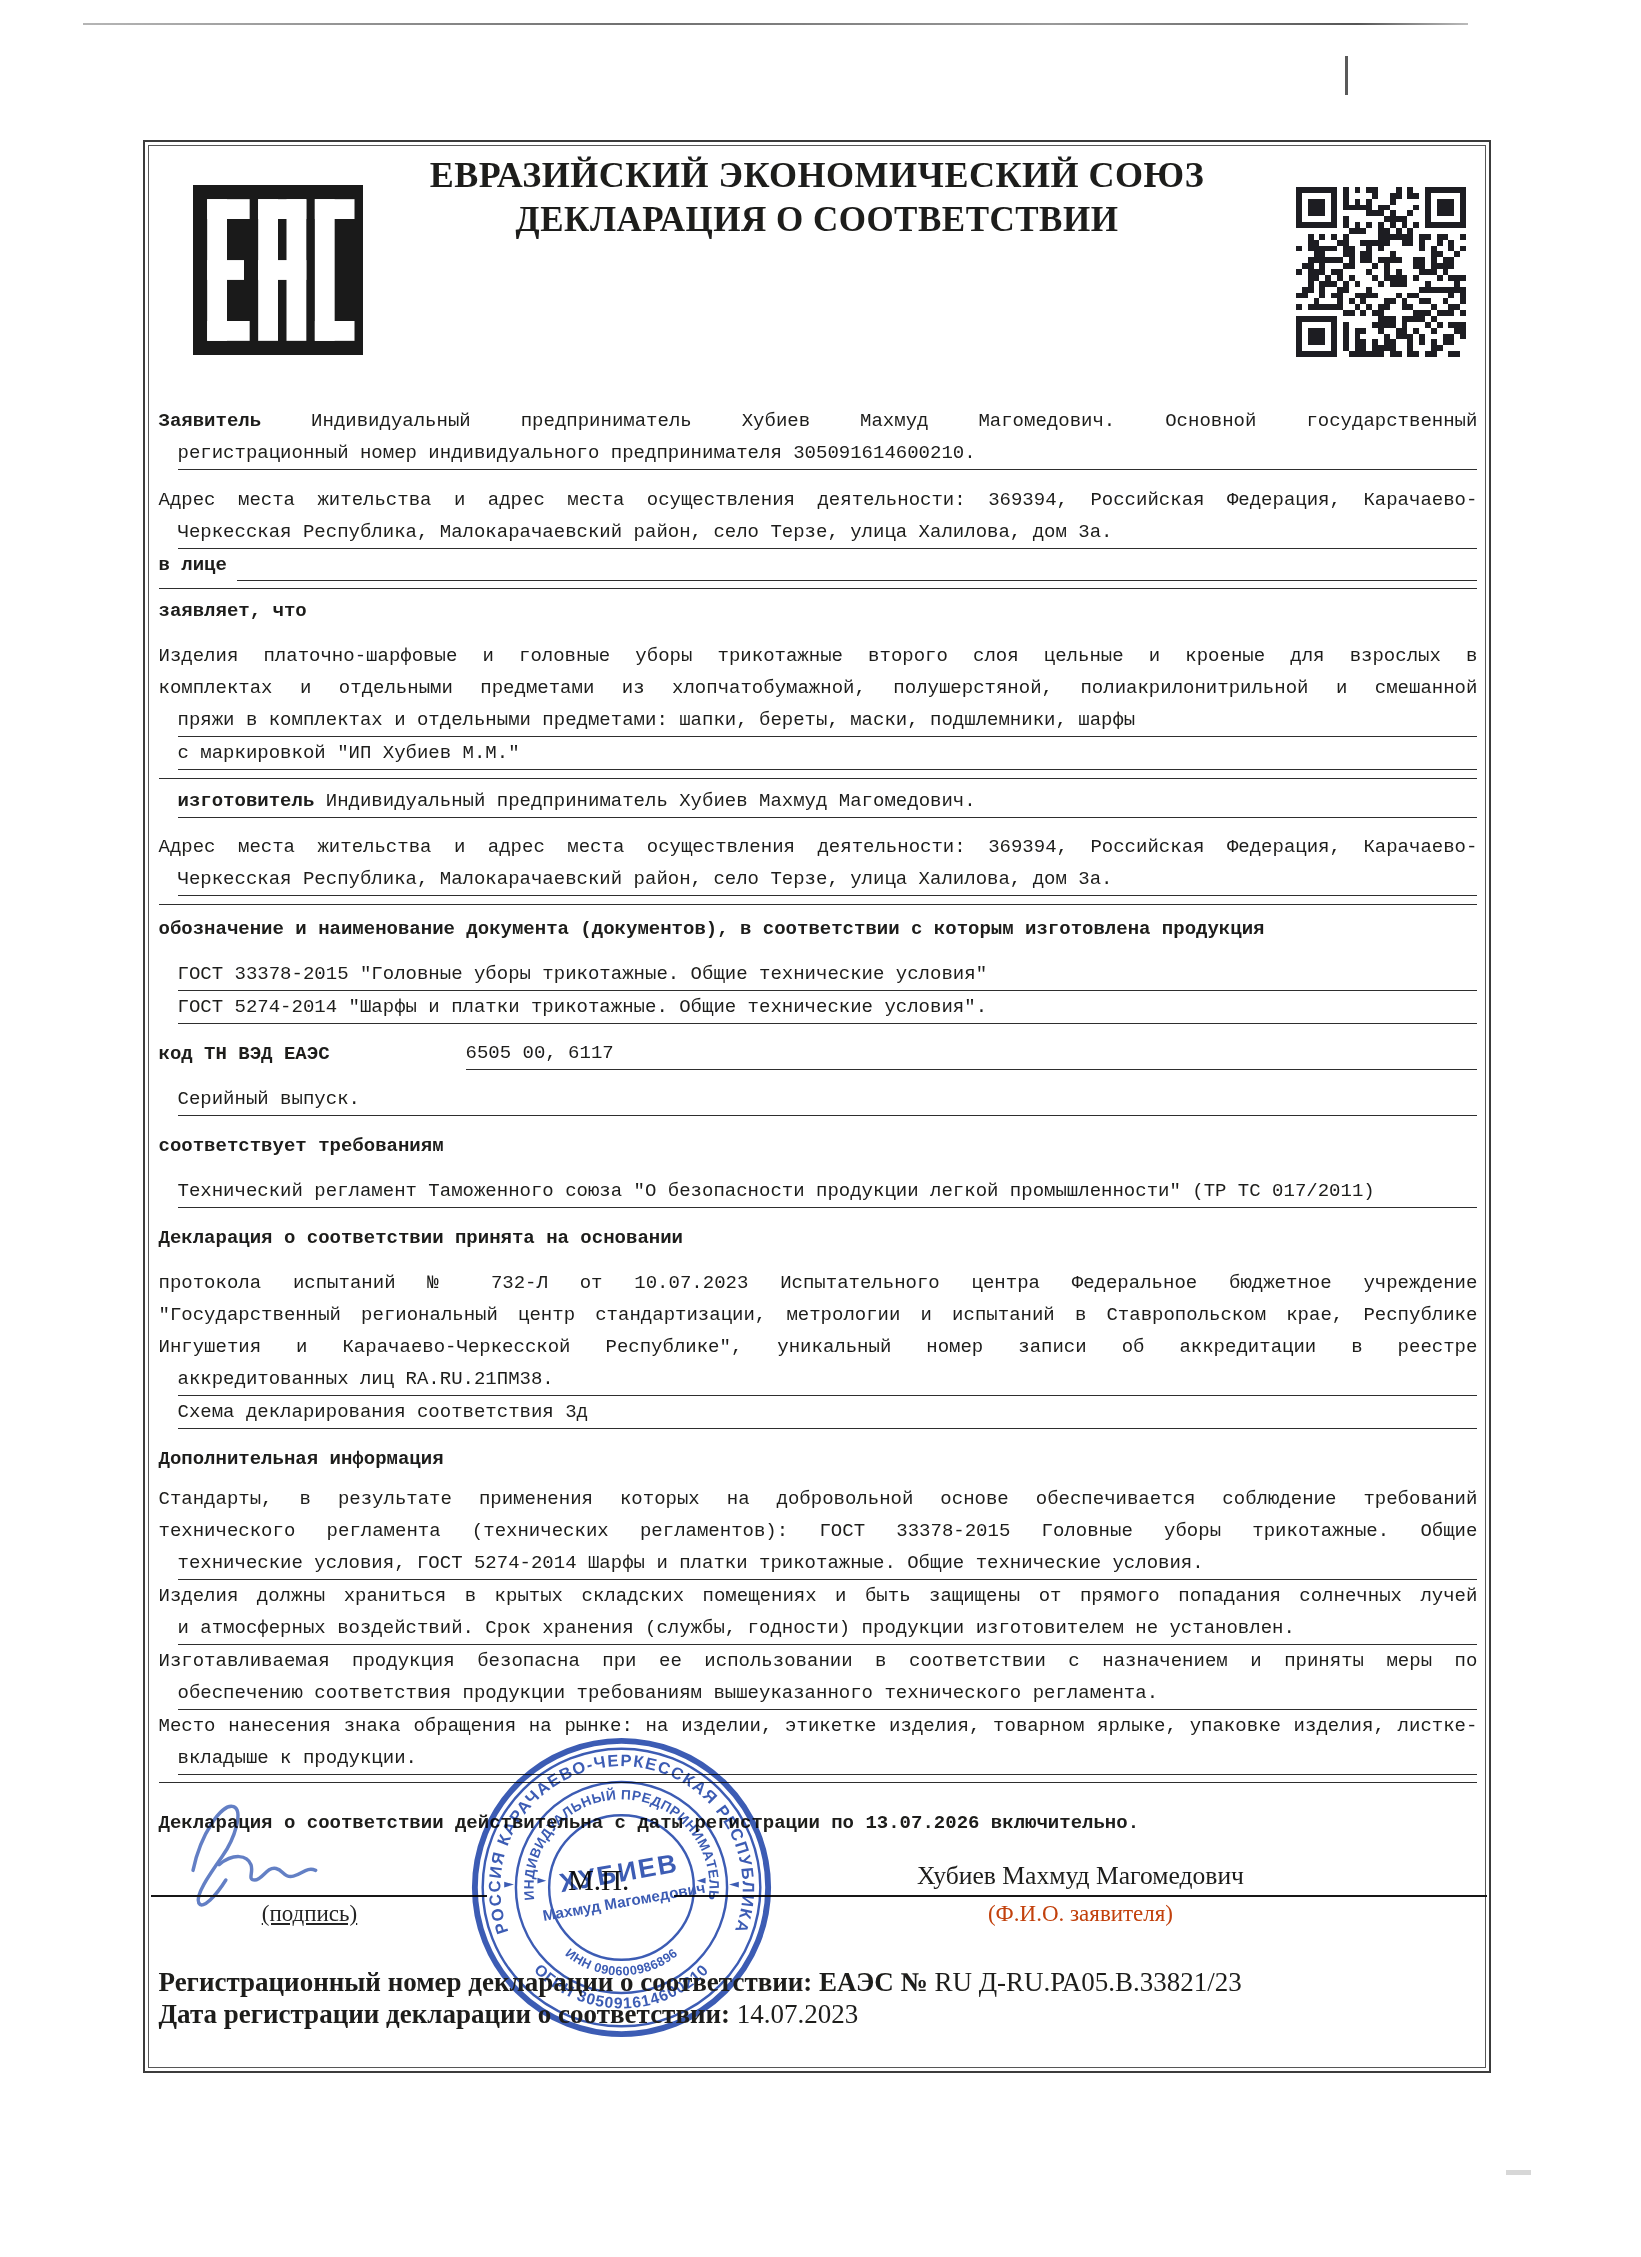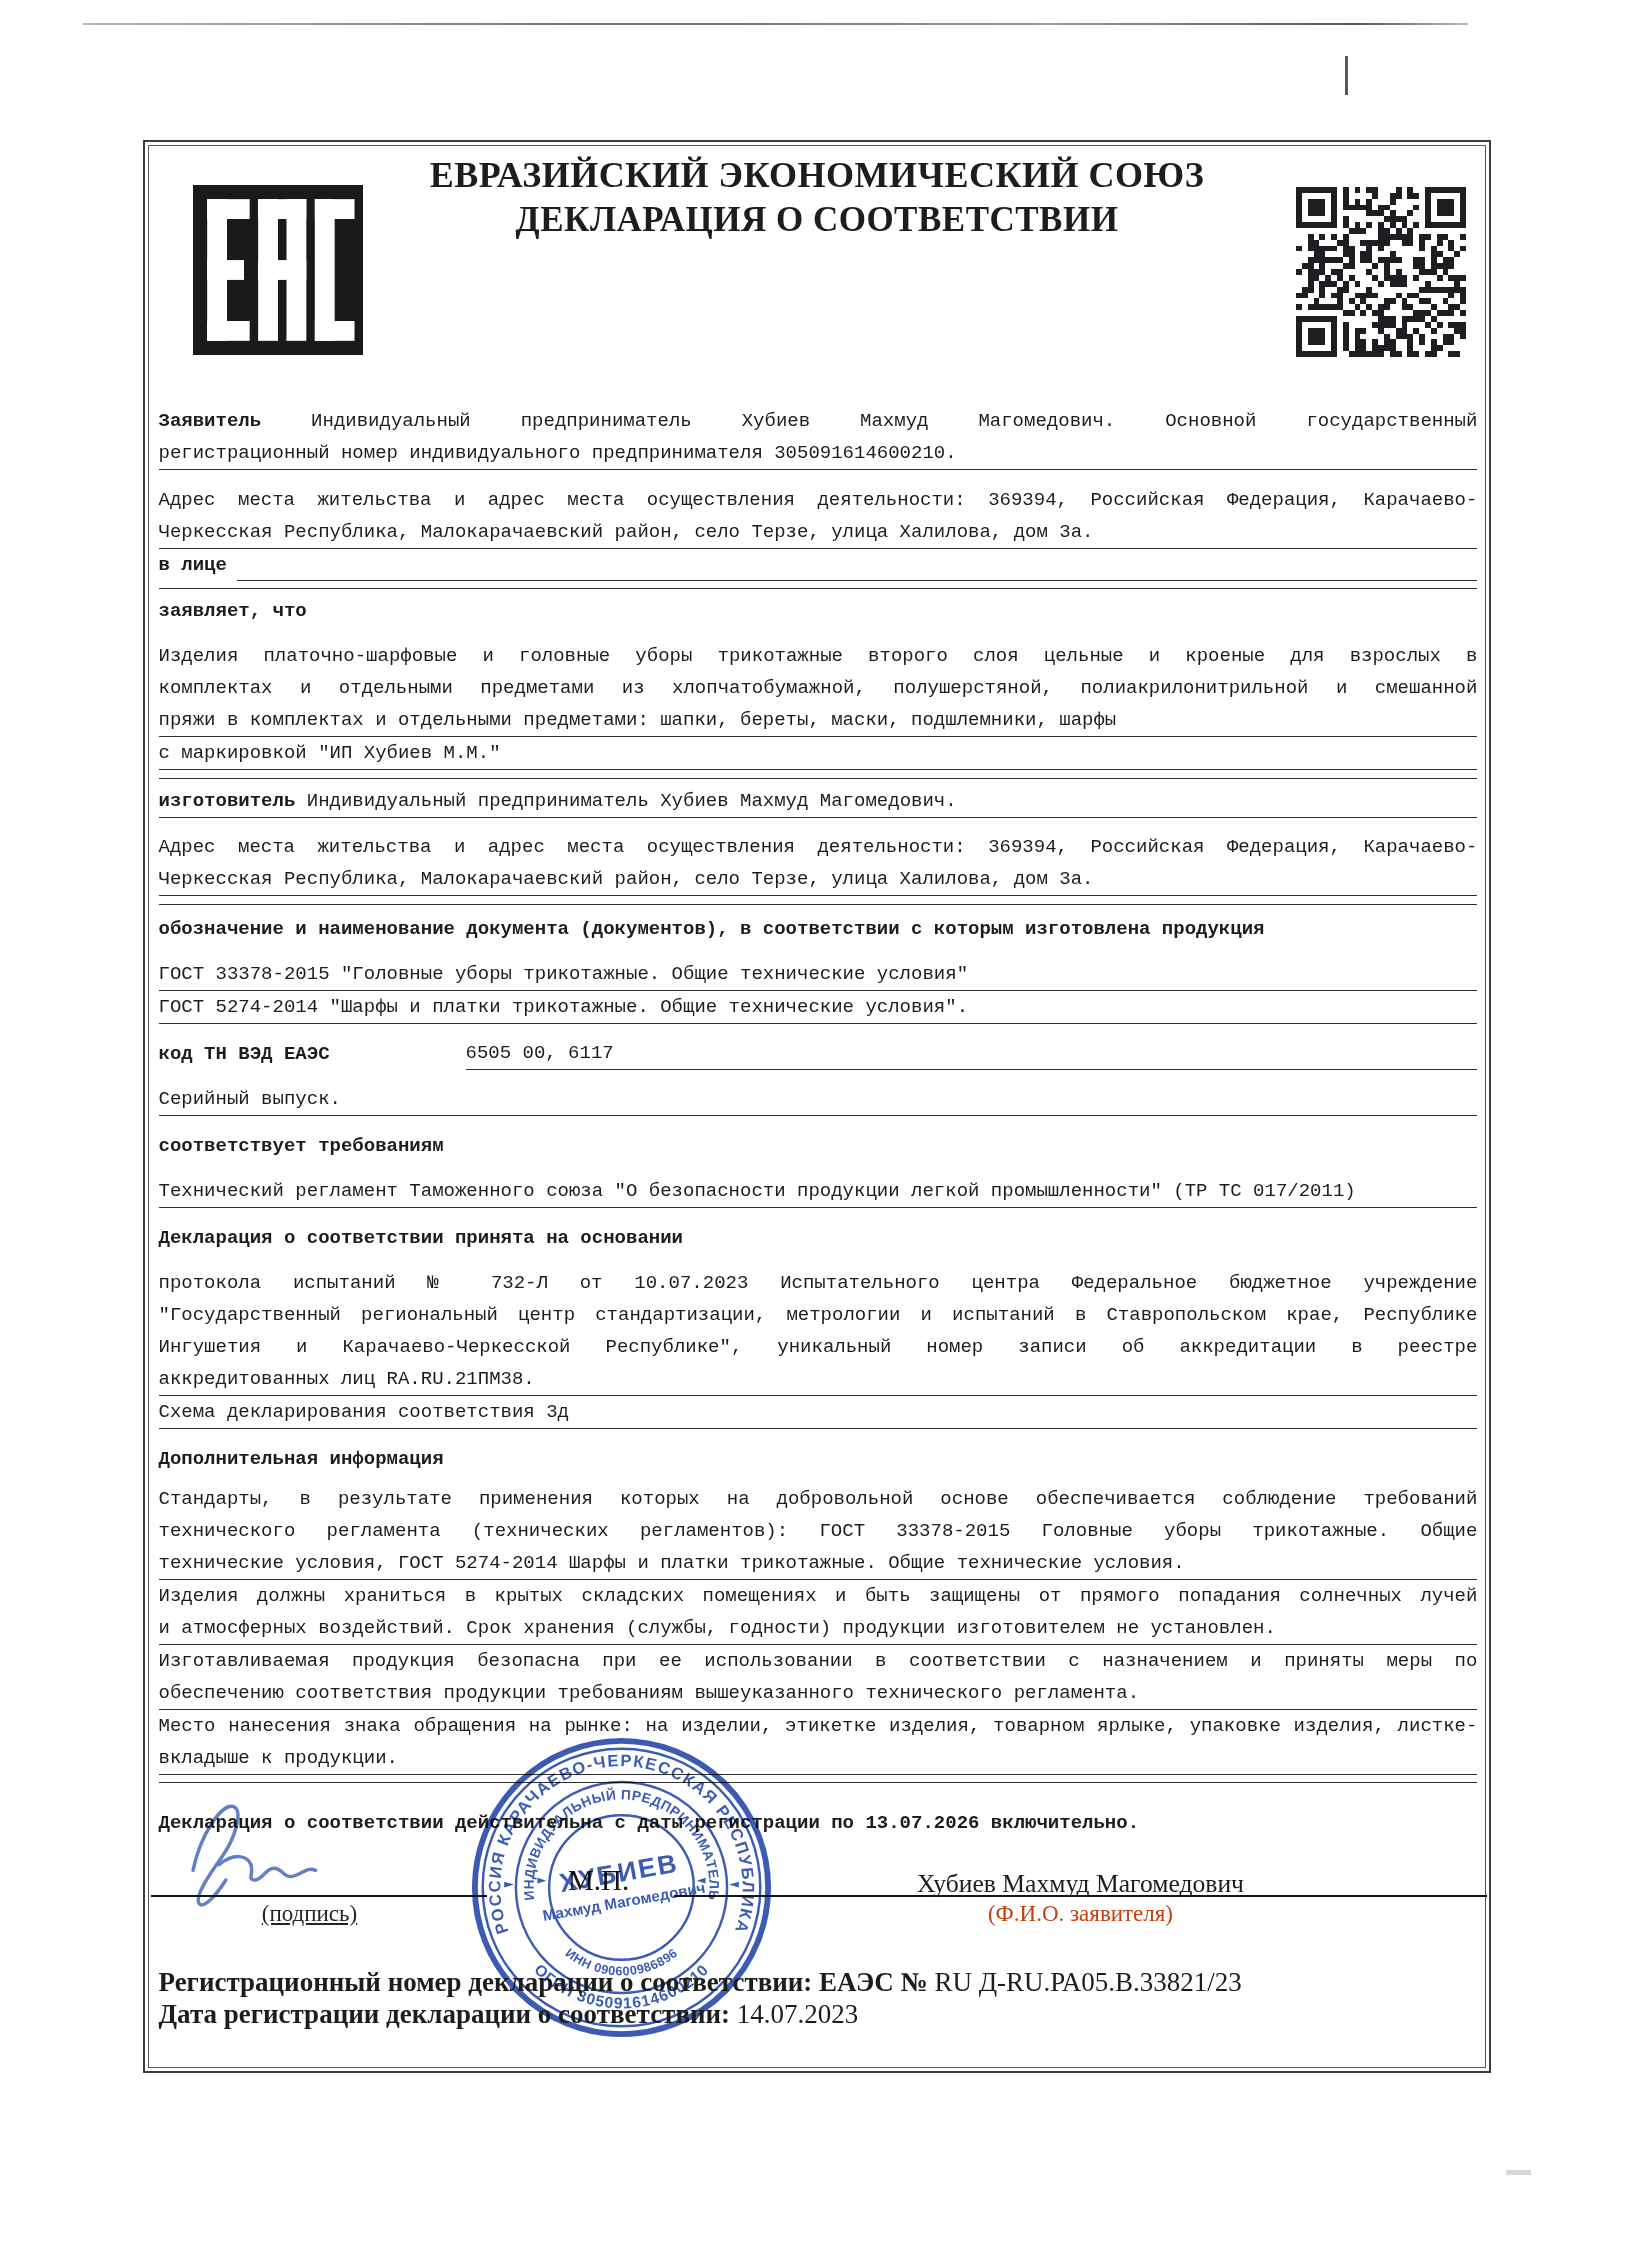--- a/index.html
+++ b/index.html
@@ -24,36 +24,36 @@
   .eac-logo{position:absolute;left:48px;top:42px;width:170px;height:172px;}
   .qr{position:absolute;left:1151px;top:44px;width:170px;height:172px;}
   .titles{position:absolute;left:232px;right:232px;top:9.7px;text-align:center;}
   .title1{font-size:36px;font-weight:bold;letter-spacing:0.5px;line-height:46px;white-space:nowrap;}
   .title2{font-size:35px;font-weight:bold;letter-spacing:0.5px;line-height:44px;white-space:nowrap;}
 
   
   .bodytext{position:absolute;left:13.5px;right:11.6px;top:263px;font-size:19px;font-family:Liberation Mono, monospace;}
   .ln{height:32px;line-height:32px;position:relative;white-space:nowrap;}
   .ln.j{white-space:normal;text-align:justify;text-align-last:justify;}
-  .ln.ru{border-bottom:1.9px solid #2e2e2e;}
+  .ln.ru{border-bottom:1.9px solid #2e2e2e;margin-left:19px;}
   .ln.fx{display:flex;align-items:flex-end;}
   .fx .fill{flex:1 1 auto;border-bottom:1.9px solid #2e2e2e;margin-left:9.7px;}
   .b{font-weight:bold;}
   .gap14{height:13.5px;} .gap8{height:7.7px;} .gap6{height:5.8px;} .gap25{height:24px;}
   .divrule{height:7.7px;border-bottom:1.9px solid #2e2e2e;}
   .tnved-label{display:inline-block;width:307px;flex:0 0 307px;}
   .valru{flex:1 1 auto;border-bottom:1.9px solid #2e2e2e;}
 
   
   .sig-svg{position:absolute;left:21px;top:1653px;width:222px;height:116px;mix-blend-mode:multiply;}
   .rule-left{position:absolute;left:5.8px;top:1753px;width:336px;border-top:2.9px solid #161616;}
   .cap-sign{position:absolute;left:39px;top:1759px;width:251px;text-align:center;font-size:23px;color:#242424;text-decoration:underline;}
   .mp{position:absolute;left:423px;top:1722px;font-size:29px;font-weight:normal;color:#151515;}
   .rule-right{position:absolute;left:529px;top:1753px;width:813px;border-top:2.9px solid #161616;}
-  .fio-name{position:absolute;left:529px;top:1719px;width:813px;text-align:center;font-size:25.6px;margin-top:8px;}
+  .fio-name{position:absolute;left:529px;top:1719px;width:813px;text-align:center;font-size:25.6px;}
   .cap-name{position:absolute;left:529px;top:1759px;width:813px;text-align:center;font-size:23px;color:#c2410c;}
   .stamp{position:absolute;left:324px;top:1593px;width:305px;height:305px;mix-blend-mode:multiply;opacity:.93;}
 
   .regline{position:absolute;left:13.5px;font-size:27px;white-space:nowrap;}
   .regnum{top:1825px;}
   .regdate{top:1857px;}
 </style>
 </head>
 <body>
 

